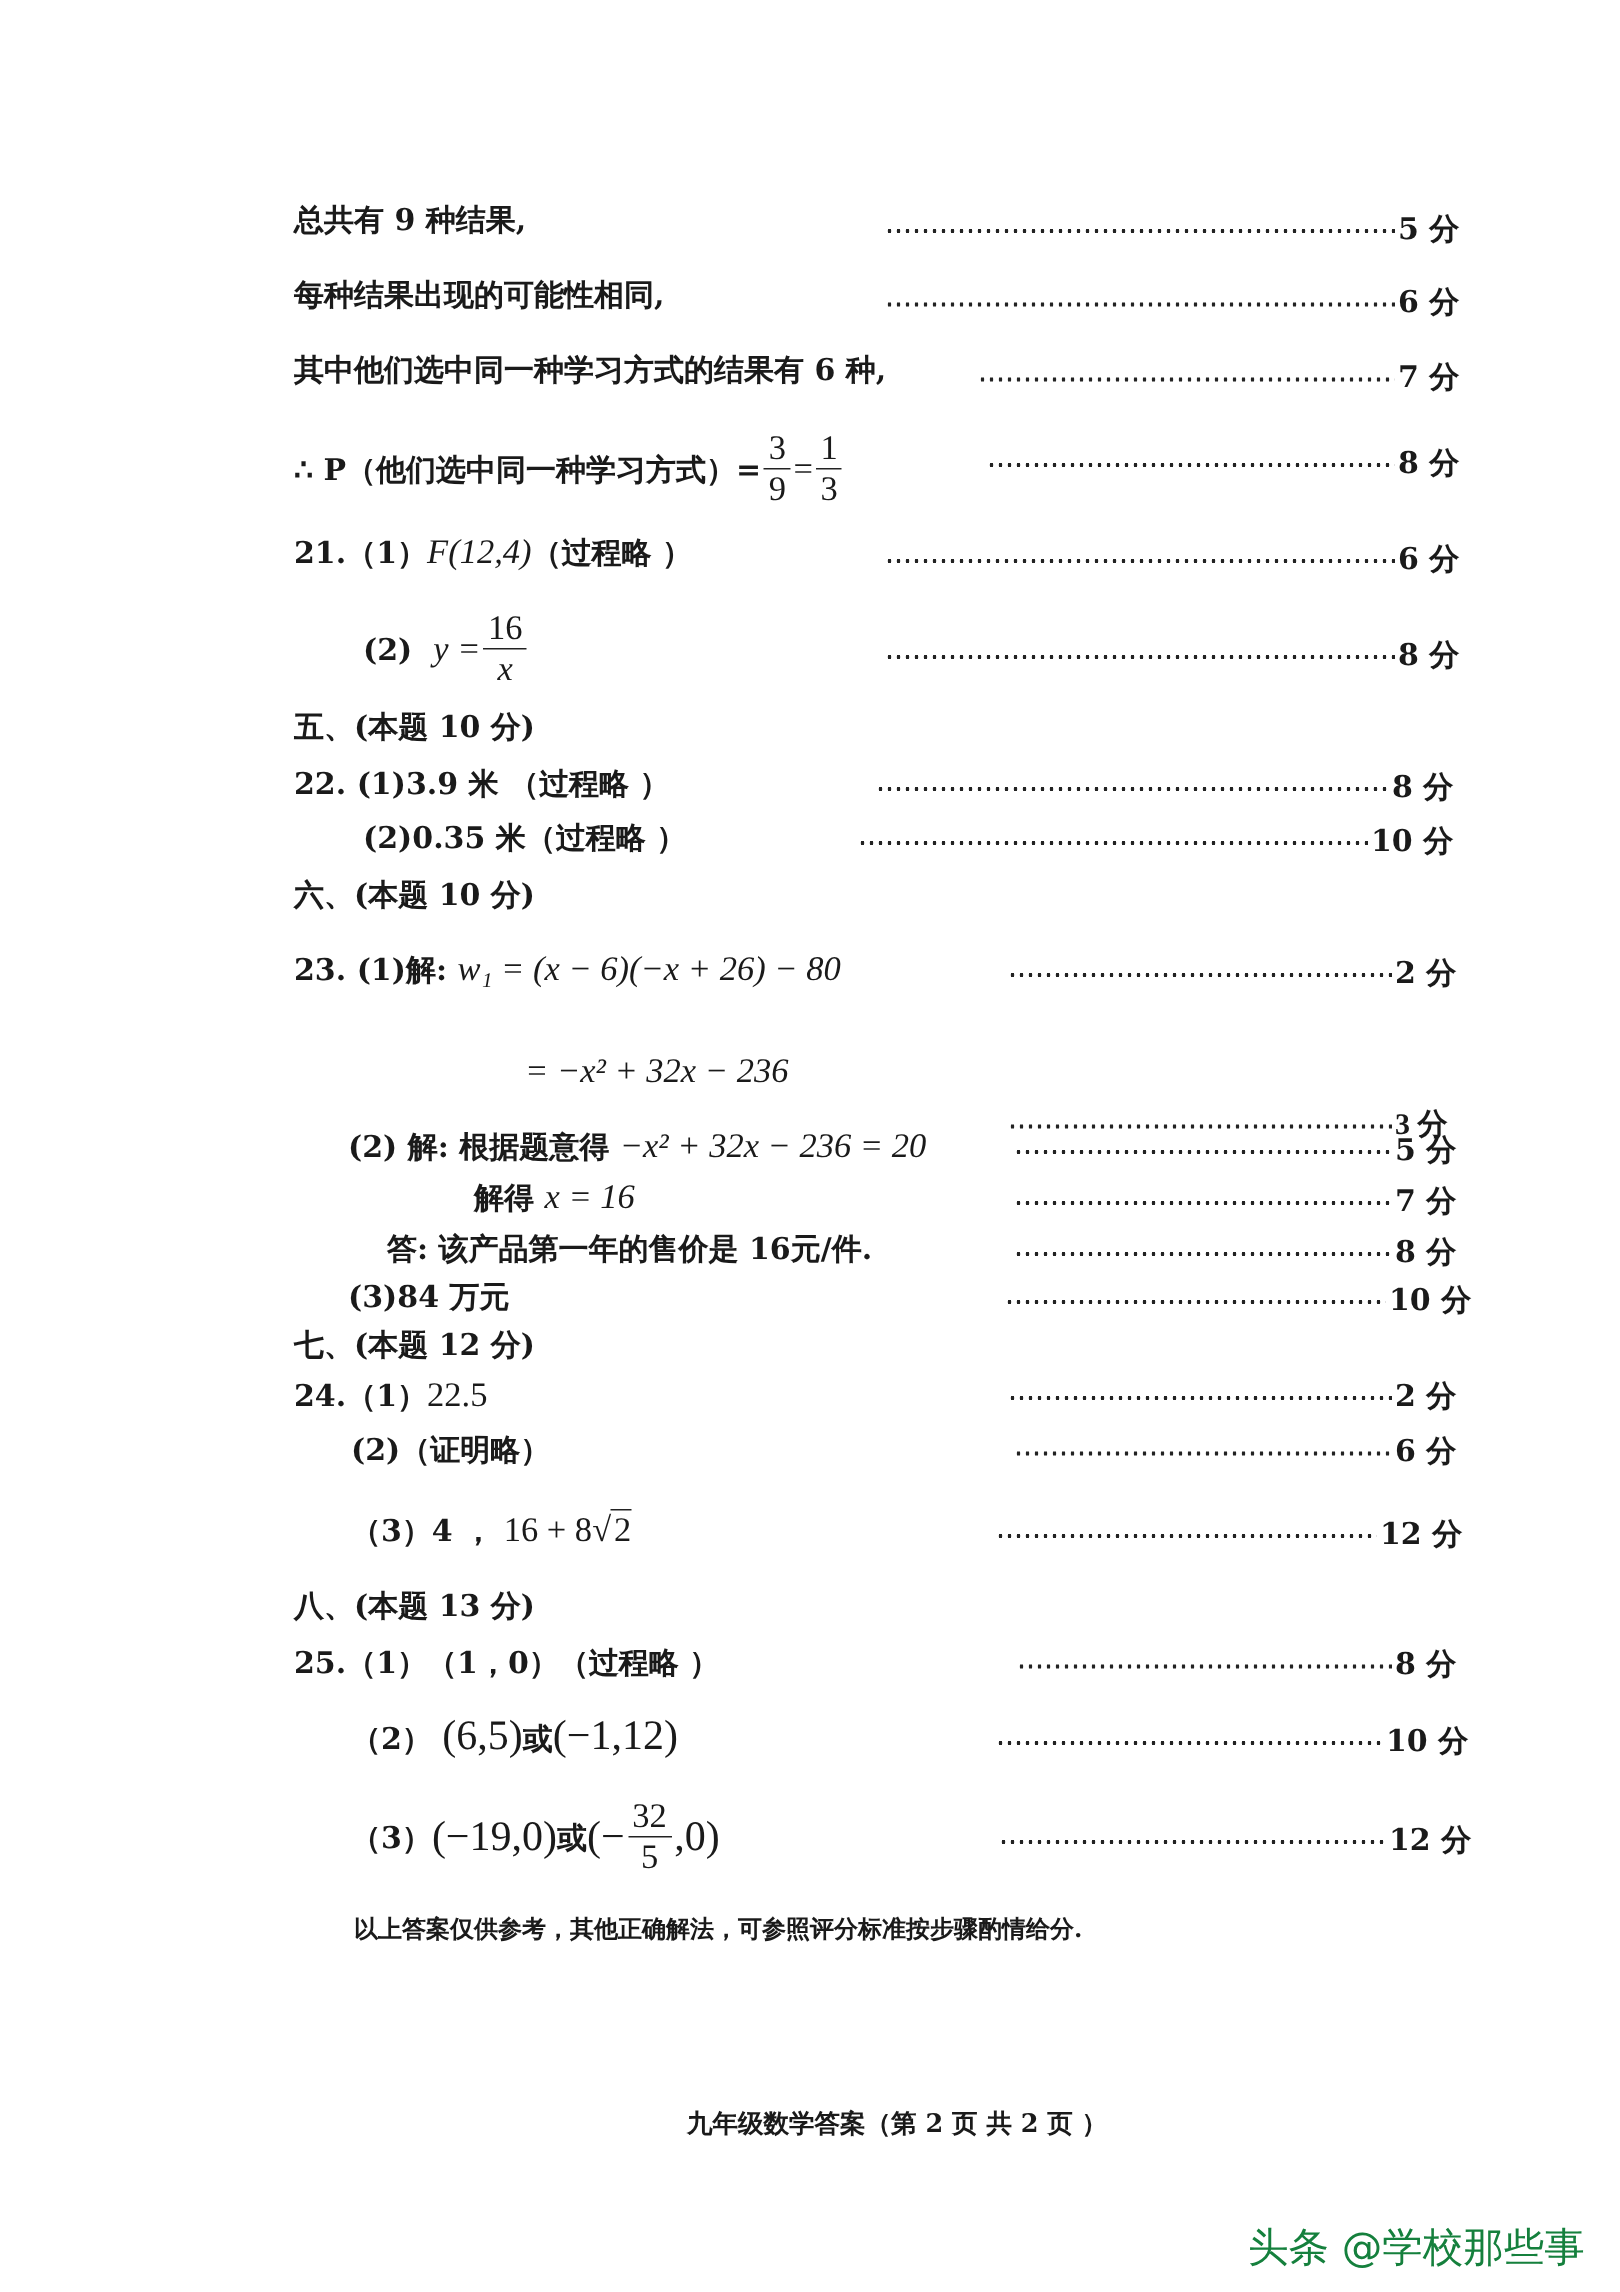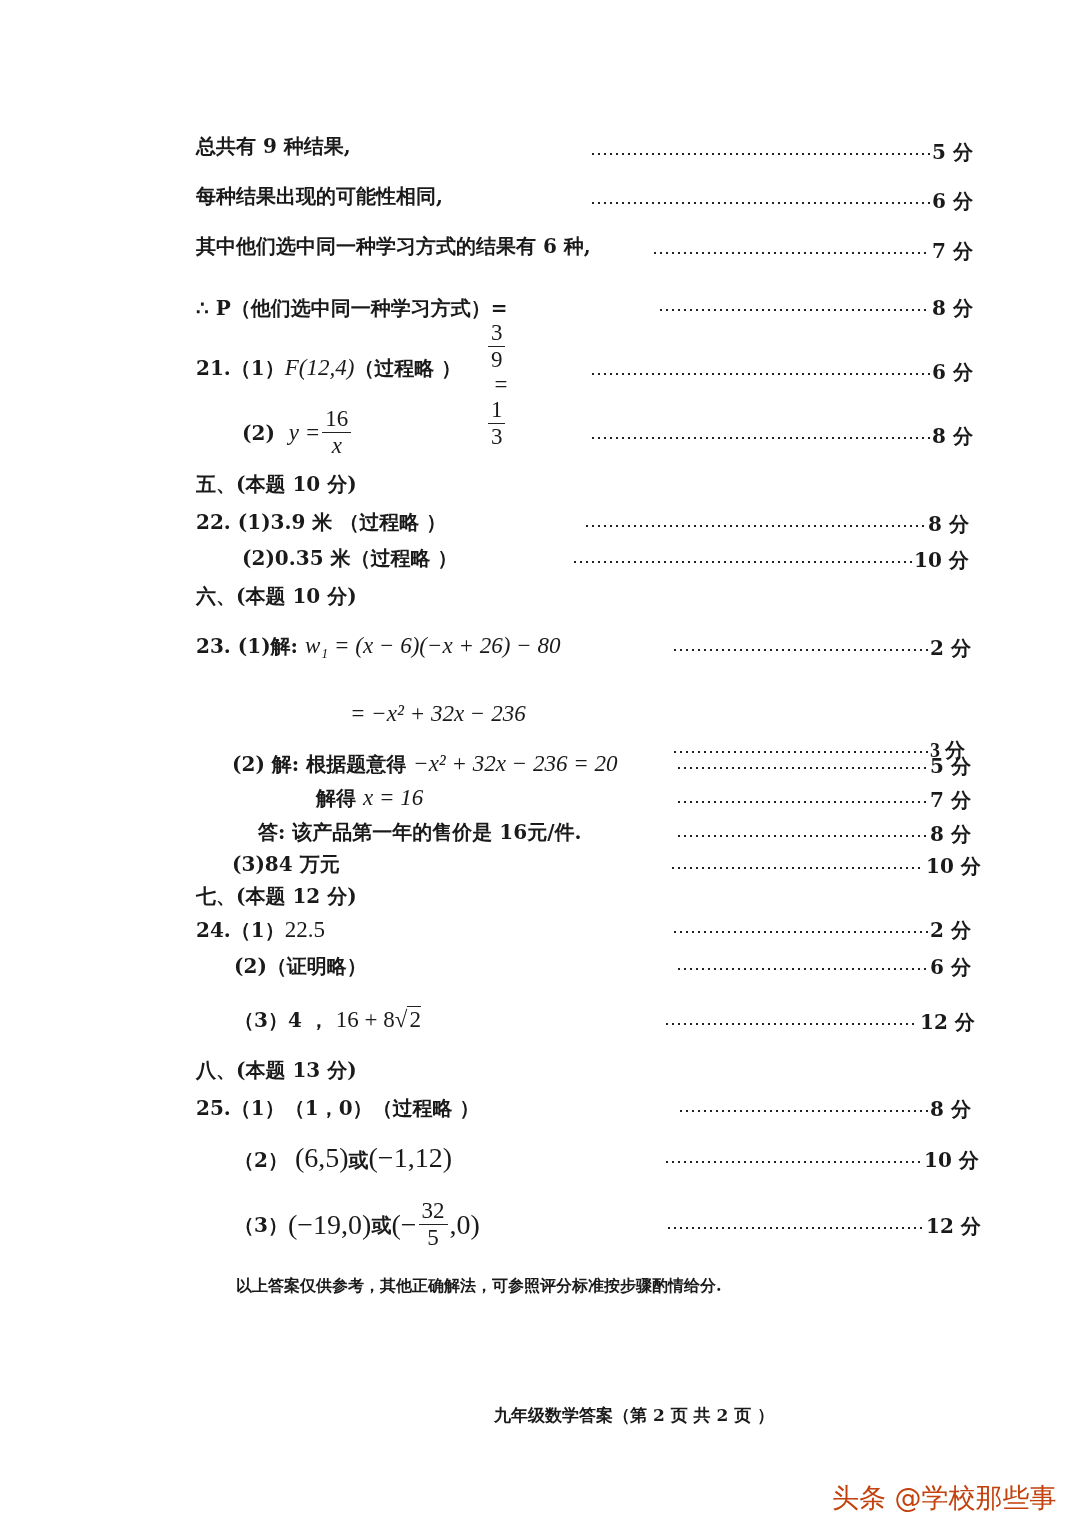--- a/index.html
+++ b/index.html
@@ -13,36 +13,36 @@
   .dots { position:absolute; white-space:nowrap; font-size:20px; font-weight:bold; line-height:24px; text-align:left; }
   .dots .lead {
     display:inline-block; vertical-align:middle; height:4px;
     background-image: radial-gradient(circle, #222 1.2px, transparent 1.4px);
     background-size:6px 4px; background-repeat:repeat-x; margin-right:2px;
   }
   .frac { display:inline-flex; flex-direction:column; align-items:center; vertical-align:middle; line-height:26px; margin:0 2px; }
   .frac .num { border-bottom:1.5px solid #222; padding:0 3px; }
   .big { font-size:28px; font-weight:normal; }
   .sqrt { border-top:1.5px solid #222; padding-left:2px; }
-  .footer { position:absolute; font-size:17px; font-weight:bold;margin-left:36px; }
-  .watermark { position:absolute; font-family:"DejaVu Sans","Liberation Sans",sans-serif; font-size:27px; color:#c2410c; font-weight:normal; }
+  .footer { position:absolute; font-size:17px; font-weight:bold; }
+  .watermark { position:absolute; font-family:"DejaVu Sans","Liberation Sans",sans-serif; font-size:27px; color:#15803d; font-weight:normal; }
 </style>
 </head>
 <body>
 
 <div class="line" style="left:196px;top:134px;">总共有 9 种结果,</div>
 <div class="dots" style="left:590px;top:140px;"><span class="lead" style="width:340px"></span><span>5 分</span></div>
 
 <div class="line" style="left:196px;top:184px;">每种结果出现的可能性相同,</div>
 <div class="dots" style="left:590px;top:189px;"><span class="lead" style="width:340px"></span><span>6 分</span></div>
 
 <div class="line" style="left:196px;top:234px;">其中他们选中同一种学习方式的结果有 6 种,</div>
 <div class="dots" style="left:652px;top:239px;"><span class="lead" style="width:278px"></span><span>7 分</span></div>
 
-<div class="line" style="left:196px;top:296px;display:flex;align-items:flex-end;flex-direction:column;">
+<div class="line" style="left:196px;top:286px;display:flex;align-items:center;">
   <span>∴ P（他们选中同一种学习方式）=</span>
   <span class="frac math">
       <span class="num">3</span>
       <span>9</span>
     </span>
   <span class="math">=</span>
   <span class="frac math">
       <span class="num">1</span>
       <span>3</span>
     </span>

